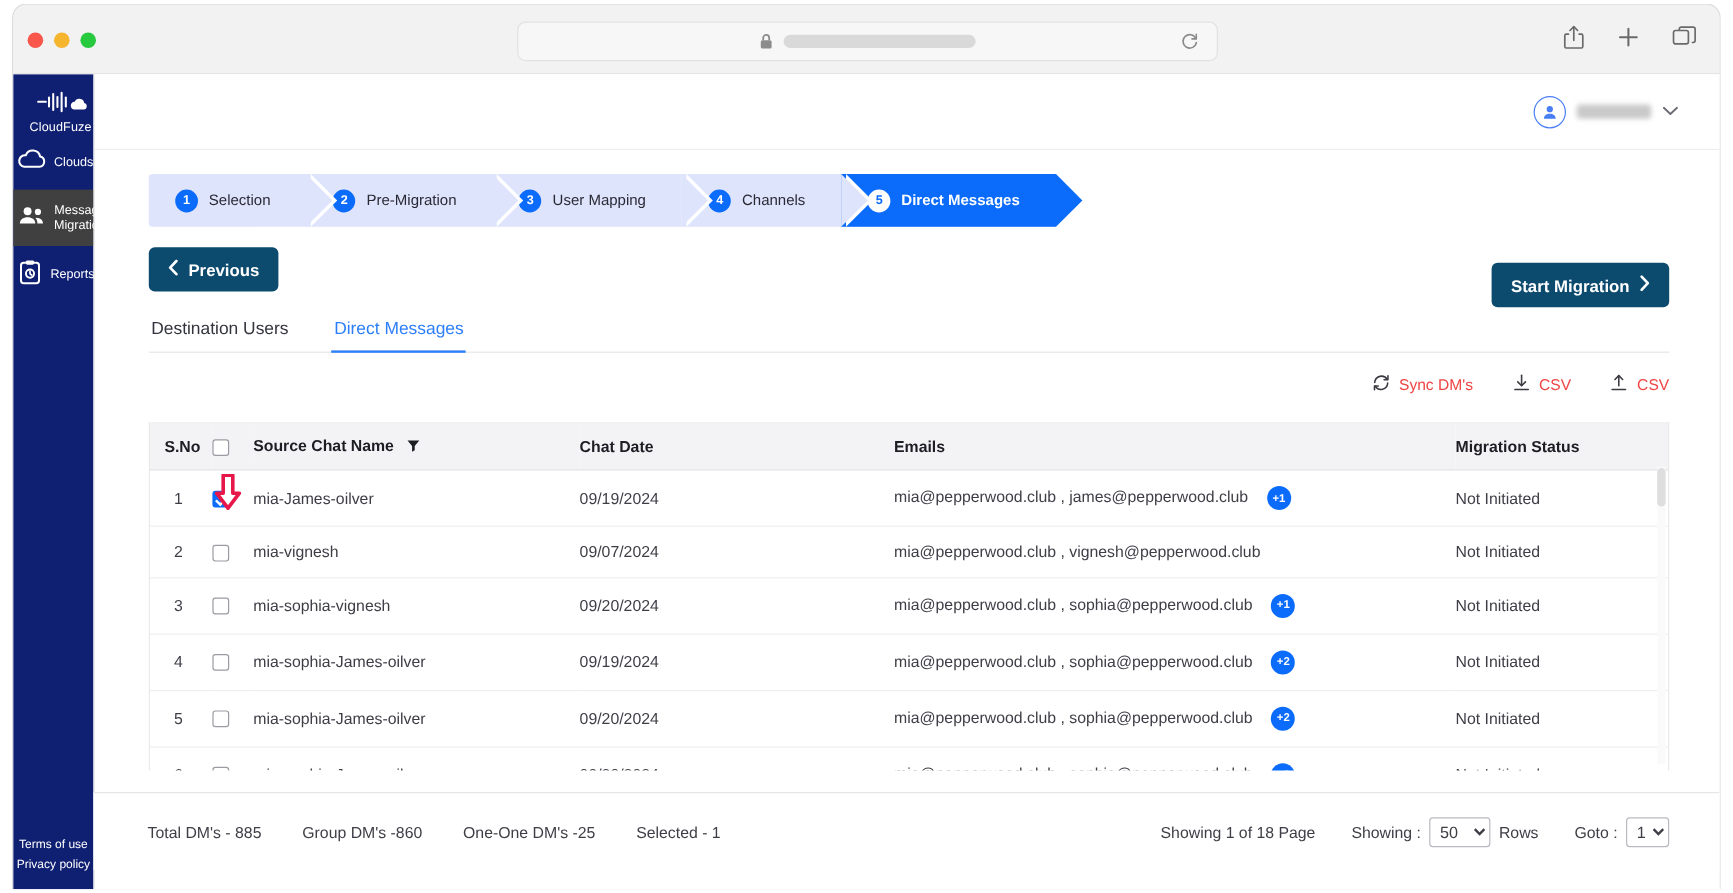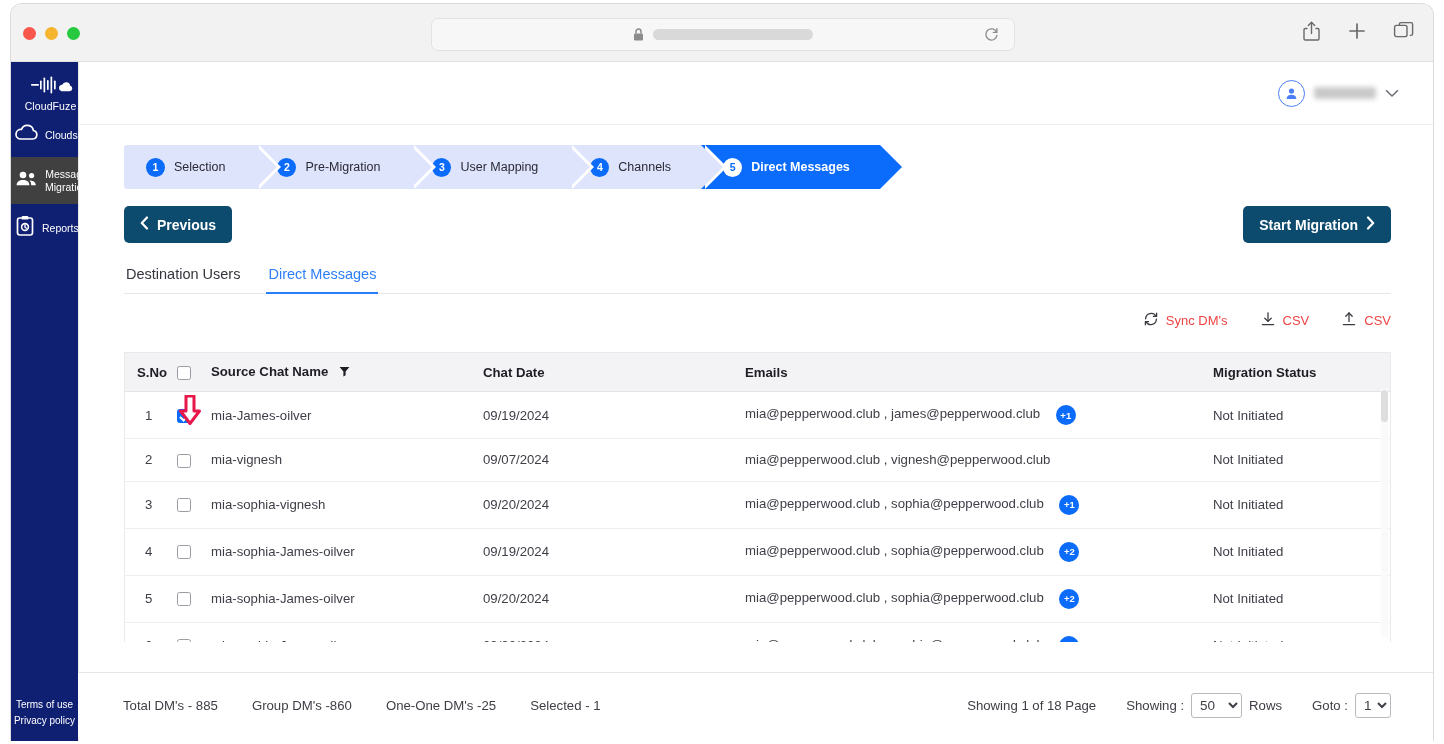--- a/index.html
+++ b/index.html
@@ -178,27 +178,27 @@
   }
   .btn-primary {
     background: #0c4a6e; color: #fff;
     border: none; border-radius: 5px;
     height: 37px; padding: 0 16px;
     font-size: 14px; font-weight: bold;
     font-family: "Liberation Sans", sans-serif;
     display: inline-flex; align-items: center; gap: 8px;
     cursor: pointer;
   }
-  .btn-primary.right { position: absolute; right: 0; top: 0; }
+  .btn-primary.right { position: absolute; right: 0; top: 13px; }
 
   
   .tabs {
     margin: 10px 42px 0 45px;
     border-bottom: 1px solid #e6e6e6;
-    display: flex; gap: 24px;
+    display: flex; gap: 34px;
   }
   .tab {
     padding: 8px 2px 11px;
     font-size: 14.5px;
     color: #33343d;
     cursor: pointer;
     position: relative;
   }
   .tab.active { color: #2d7ff9; }
   .tab.active::after {
@@ -300,21 +300,21 @@
     background: #fafafa;
   }
   .tbl-thumb {
     position: absolute; right: 2px; top: 37px;
     width: 7px; height: 32px;
     background: #dedede; border-radius: 4px;
   }
 
   
   .statusbar {
-    position: absolute; left: 67px; right: 0; bottom: 4px;
+    position: absolute; left: 67px; right: 0; bottom: 16px;
     height: 65px;
     background: #fff;
     border-top: 1px solid #e6e6e6;
     display: flex; align-items: center;
     padding: 0 42px 0 45px;
     font-size: 13.2px; color: #3e3e47;
   }
   .status-left { display: flex; gap: 34px; }
   .status-right {
     margin-left: auto;

